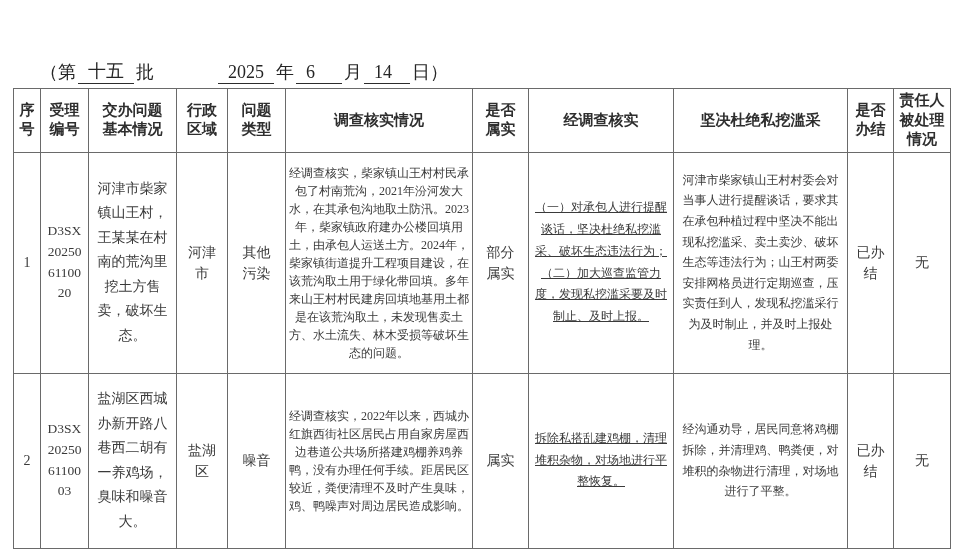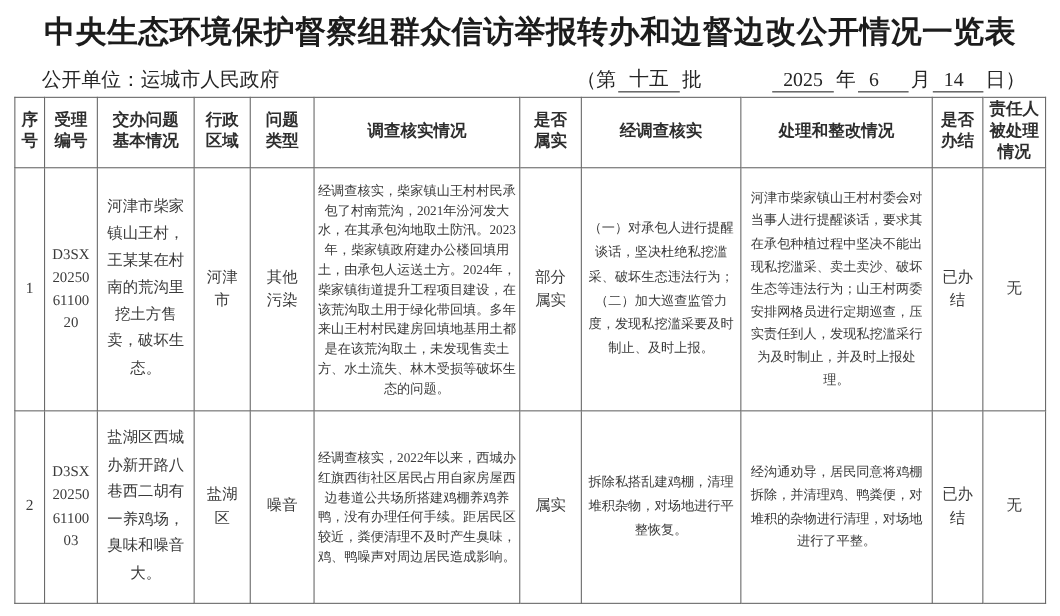--- a/index.html
+++ b/index.html
@@ -34,31 +34,29 @@
   }
   table.doc th{
     font-size:15px;font-weight:700;line-height:1.3;white-space:pre-line;color:#2e2e2e;
   }
   td.c-center{font-size:14px;line-height:1.5;white-space:pre-line;}
   td.c-num{font-size:13.5px;line-height:1.55;white-space:pre-line;font-family:"Liberation Serif","DejaVu Serif",serif;}
   td.c-problem{font-size:14px;line-height:1.75;padding:0 7px;text-align:center;}
   td.c-para{font-size:12px;text-align:justify;text-align-last:center;padding:3px 7px;}
   td.lh-tight{line-height:1.5;}
   td.lh-mid{line-height:1.72;}
-  td.lh-roomy{line-height:1.82;}
+  td.lh-roomy{line-height:1.82;text-decoration:underline;}
 </style>
 </head>
 <body>
 
 <div class="page">
 
-  <div class="title">中央生态环境保护督察组群众信访举报转办和边督边改公开情况一览表</div>
 
   <div class="subline">
-    <div class="publisher">公开单位：运城市人民政府</div>
     <div class="batch">
       <span class="seg">（第</span>
       <span class="u">十五</span>
       <span class="seg">批</span>
       <span class="gap"></span>
       <span class="u">2025</span>
       <span class="seg">年</span>
       <span class="u">6</span>
       <span class="seg">月</span>
       <span class="u">14</span>
@@ -89,21 +87,21 @@
         <th>交办问题
 基本情况</th>
         <th>行政
 区域</th>
         <th>问题
 类型</th>
         <th>调查核实情况</th>
         <th>是否
 属实</th>
         <th>经调查核实</th>
-        <th>处理和整改情况</th>
+        <th>坚决杜绝私挖滥采</th>
         <th>是否
 办结</th>
         <th>责任人
 被处理
 情况</th>
       </tr>
 
       <tr style="height:221px">
         <td class="c-center">1</td>
         <td class="c-num">D3SX

